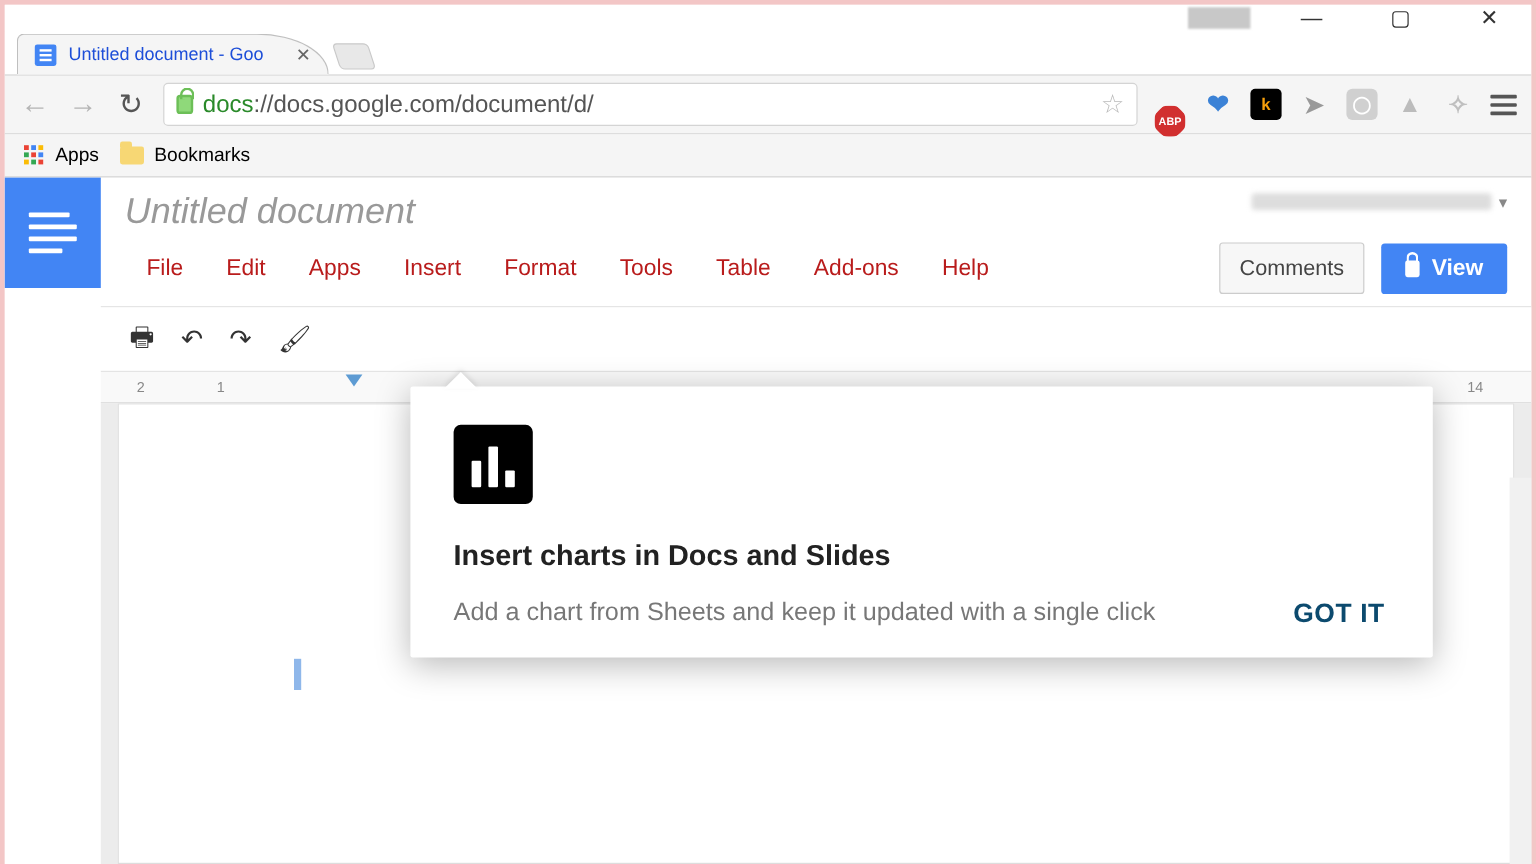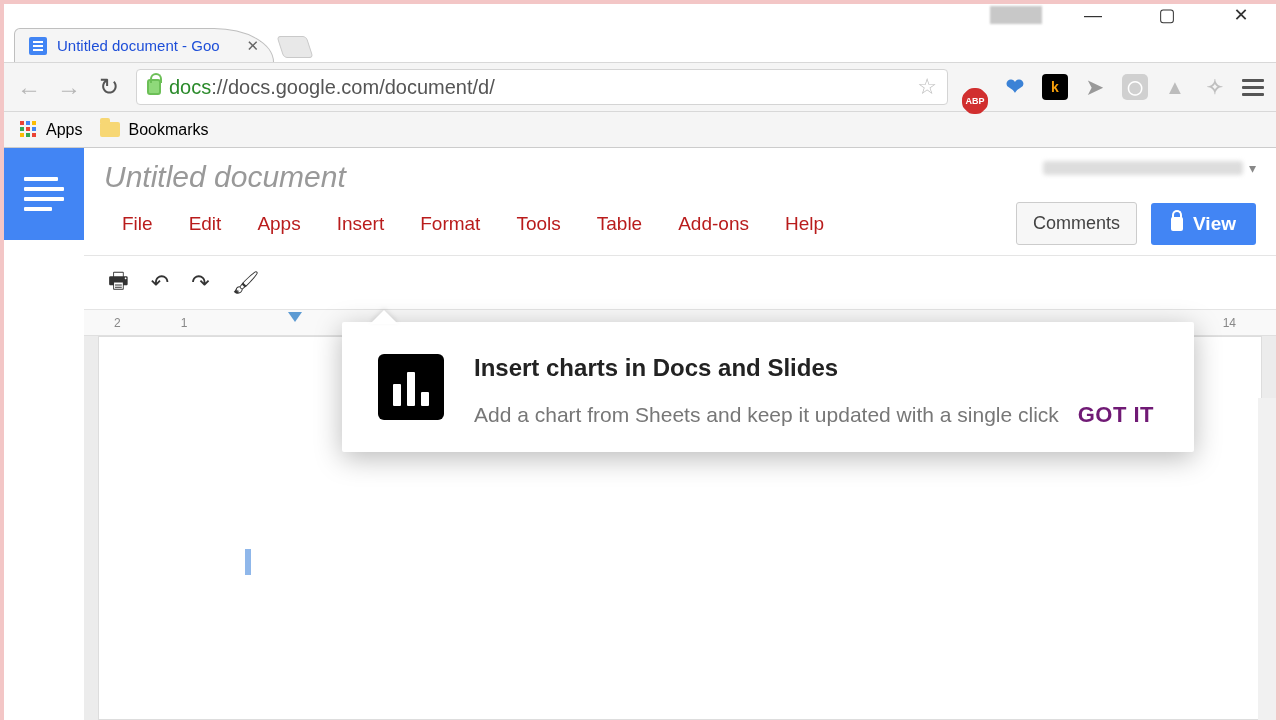--- a/index.html
+++ b/index.html
@@ -64,30 +64,30 @@
   .sharelock::before{content:"";position:absolute;top:-7px;left:1px;width:6px;height:6px;border:2px solid #fff;border-bottom:none;border-radius:5px 5px 0 0;}
   
   .fmttoolbar{ height:54px; background:#fff; border-bottom:1px solid #e4e4e4; display:flex; align-items:center; padding:0 24px; gap:22px;}
   .fmticon{ font-size:22px; color:#333; cursor:pointer;}
   .ruler { height:26px; background:#f9f9f9; border-bottom:1px solid #e0e0e0; position:relative; font-size:12px; color:#888; display:flex; align-items:center; padding-left:30px; gap:60px;}
   .ruler .marker{ position:absolute; left:204px; top:2px; width:0;height:0;border-left:7px solid transparent;border-right:7px solid transparent;border-top:10px solid #5d9bd3;}
   .page { flex:1; background:#ececec; padding:0 14px; overflow:hidden;}
   .pagepaper{ width:100%; height:100%; background:#fff; border:1px solid #ddd; position:relative;}
   .cursor-caret{ position:absolute; left:146px; top:212px; width:6px; height:26px; background:#8fb7ea;}
   
-  .popover { position:absolute; left:338px; top:318px; width:852px; background:#fff; border-radius:2px; box-shadow:0 6px 28px rgba(0,0,0,0.28); padding:32px 36px 20px 36px; display:flex; gap:30px;}
+  .popover { position:absolute; left:338px; top:318px; width:852px; background:#fff; border-radius:2px; box-shadow:0 6px 28px rgba(0,0,0,0.28); padding:32px 36px 20px 36px; display:flex; gap:30px;flex-direction:column;}
   .popover::before{ content:""; position:absolute; top:-12px; left:28px; width:0;height:0;border-left:14px solid transparent;border-right:14px solid transparent;border-bottom:14px solid #fff; filter:drop-shadow(0 -2px 2px rgba(0,0,0,0.1));}
   .pop-icon{ width:66px; height:66px; background:#000; border-radius:6px; display:flex; align-items:flex-end; justify-content:center; gap:6px; padding-bottom:14px; flex-shrink:0;}
   .pop-icon span{ width:8px; background:#fff; border-radius:1px;}
   .pop-icon span:nth-child(1){height:22px;} .pop-icon span:nth-child(2){height:34px;} .pop-icon span:nth-child(3){height:14px;}
   .pop-body{ flex:1;}
   .pop-title{ font-size:24px; font-weight:bold; color:#222; margin-bottom:16px;}
   .pop-desc{ font-size:21px; color:#777; line-height:1.6;}
   .pop-actions{ position:absolute; right:40px; bottom:24px;}
-  .gotit{ color:#701a75; font-size:22px; font-weight:bold; letter-spacing:0.5px; cursor:pointer;}
+  .gotit{ color:#0c4a6e; font-size:22px; font-weight:bold; letter-spacing:0.5px; cursor:pointer;}
   
   .scrolltrack{ position:absolute; right:0; top:394px; bottom:0; width:18px; background:#f1f1f1;}
 </style>
 </head>
 <body>
 
 <div class="window">
 
   <div class="titlebar">
     <div class="winbtn blur"></div>

